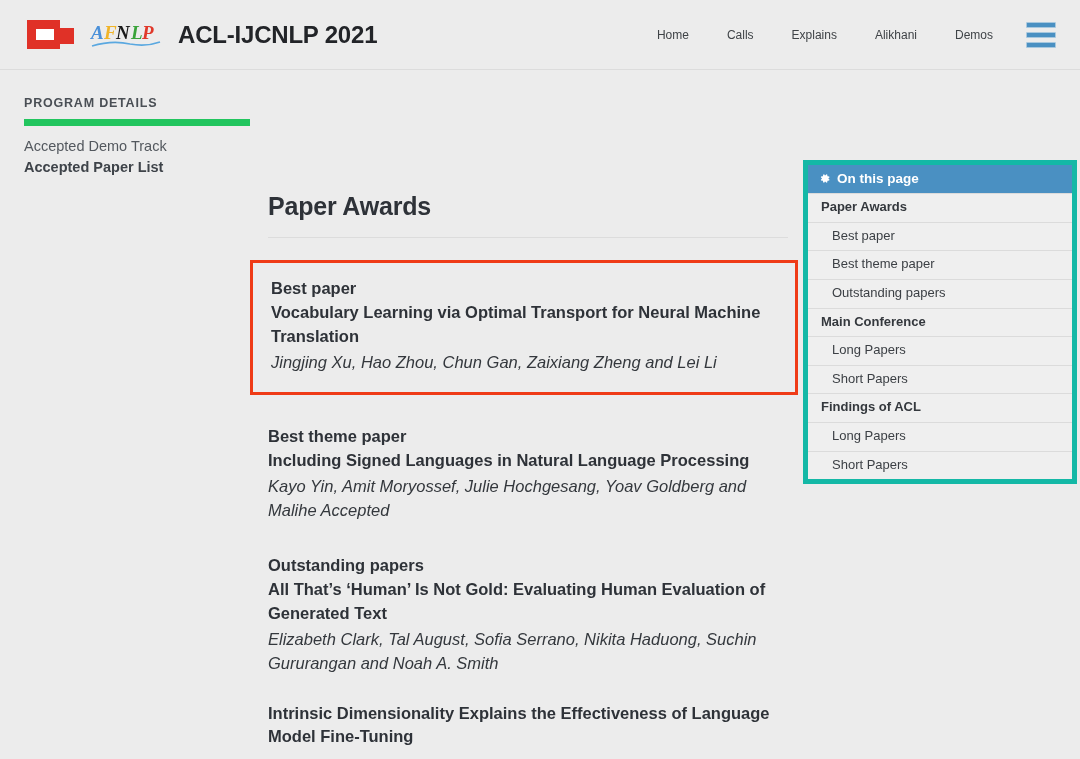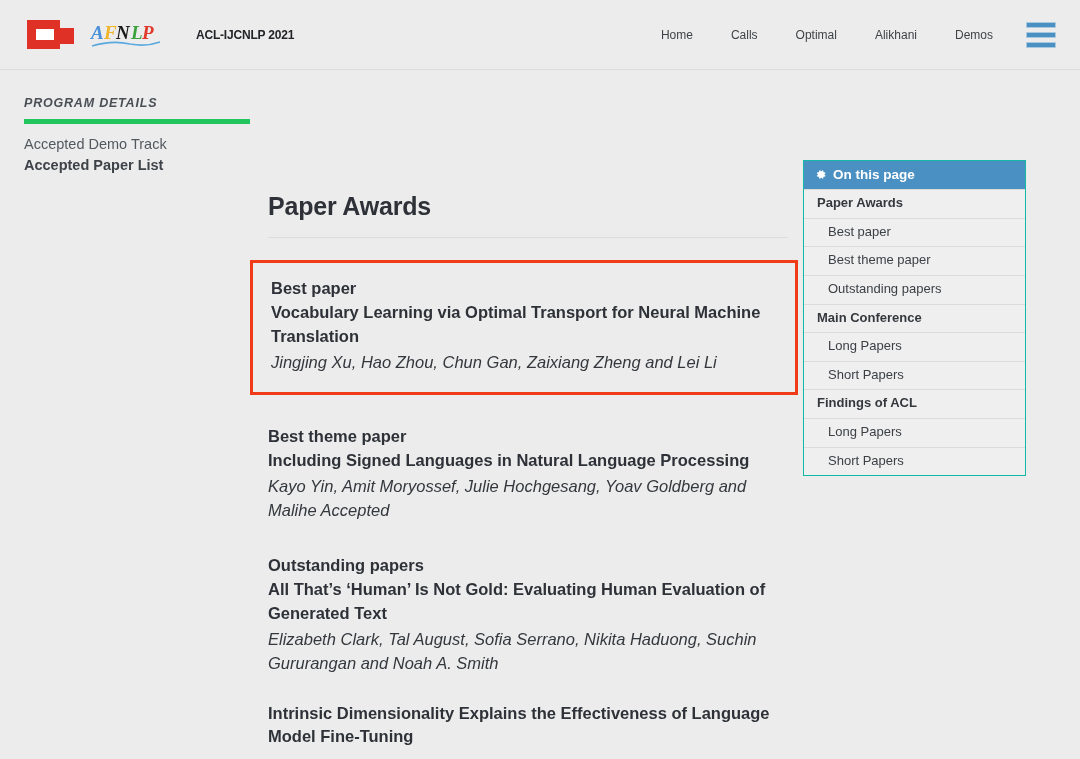--- a/index.html
+++ b/index.html
@@ -24,25 +24,25 @@
   #brand {
     display: flex;
     align-items: center;
     margin-left: 24px;
     gap: 10px;
     text-decoration: none;
   }
   .acl-logo { width: 56px; height: 34px; display: block; }
   .afnlp-logo { width: 76px; height: 32px; display: block; }
   #brand-title {
-    font-size: 12px;
+    font-size: 24px;
     font-weight: bold;
     color: #222428;
     letter-spacing: -0.2px;
-    margin-left: 20px;
+    margin-left: 2px;
     white-space: nowrap;
   }
   #main-nav {
     display: flex;
     align-items: center;
     margin-left: auto;
     margin-right: 20px;
     gap: 0px;
   }
   .nav-item {
@@ -89,22 +89,21 @@
     top: 26px;
     width: 226px;
   }
   #sidebar-heading {
     font-size: 12.5px;
     font-weight: bold;
     letter-spacing: 0.8px;
     color: #4a4f55;
     text-transform: uppercase;
     padding-bottom: 9px;
-    border-bottom: 5px solid #22c55e;
-    font-style: italic;
+    border-bottom: 7px solid #22c55e;
   }
   .sidebar-link {
     display: block;
     font-size: 14.5px;
     color: #53585e;
     text-decoration: none;
     line-height: 1.42;
     cursor: pointer;
   }
   .sidebar-link.active { font-weight: bold; color: #3e4349; }
@@ -161,23 +160,23 @@
   }
   #awards-list > .award-block:nth-child(2) { margin-top: 30px; }
   #awards-list > .award-block:nth-child(3) { margin-top: 32px; }
   #awards-list > .award-block:nth-child(4) { margin-top: 27px; }
 
   
   #on-this-page {
     position: absolute;
     left: 803px;
     top: 90px;
-    width: 223px;
+    width: 274px;
     background: #efefef;
-    border: 1px solid #14b8a6;
+    border: 5px solid #14b8a6;
   }
   #otp-header {
     background: #4a90c2;
     color: #ffffff;
     font-size: 13.5px;
     font-weight: bold;
     padding: 6px 10px 7px 10px;
     display: flex;
     align-items: center;
     gap: 6px;
@@ -217,21 +216,21 @@
       <text x="52" y="20" font-family="'Liberation Serif', serif" font-size="19" font-weight="bold" font-style="italic" fill="#e0382a">P</text>
       <path d="M2 27 Q22 21 40 25 Q56 28 70 23" stroke="#5aa8e0" stroke-width="1.6" fill="none"></path>
     </svg>
 
     <span id="brand-title">ACL-IJCNLP 2021</span>
   </a>
 
   <nav id="main-nav">
     <a class="nav-item" href="#">Home</a>
     <a class="nav-item" href="#">Calls</a>
-    <a class="nav-item" href="#">Optimal</a>
+    <a class="nav-item" href="#">Explains</a>
     <a class="nav-item" href="#">Alikhani</a>
     <a class="nav-item" href="#">Demos</a>
     <button id="hamburger-button">
       <span class="bar"></span>
       <span class="bar"></span>
       <span class="bar"></span>
     </button>
   </nav>
 </div>
 

